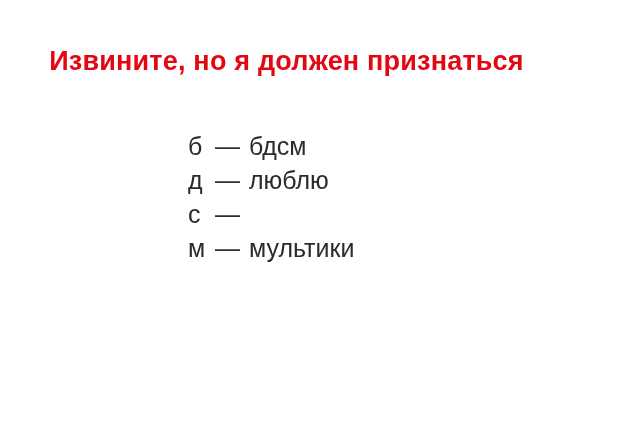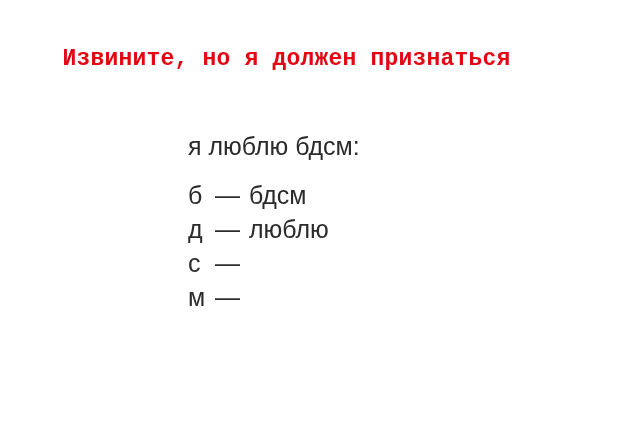--- a/index.html
+++ b/index.html
@@ -19,23 +19,23 @@
     height: 442px;
     background: #ffffff;
   }
   .headline {
     position: absolute;
     left: 0;
     top: 46px;
     width: 573px;
     text-align: center;
     color: #e30613;
-    font-family: Liberation Mono, monospace;
+    font-family: Liberation Sans, sans-serif;
     font-weight: bold;
-    font-size: 23px;
+    font-size: 27px;
     letter-spacing: 0.2px;
     white-space: nowrap;
   }
   .body-block {
     position: absolute;
     left: 188px;
     top: 134px;
     width: 420px;
     color: #2b2b2b;
     font-family: "Liberation Sans", sans-serif;
@@ -75,21 +75,20 @@
 </style>
 </head>
 <body>
 
 <div class="canvas">
 
   <div class="headline">Извините, но я должен признаться</div>
 
   <div class="body-block">
 
-    <p class="intro-line">я люблю бдсм:</p>
 
     <ul class="decode-list">
 
       <li class="decode-item">
         <span class="decode-letter">б</span>
         <span class="decode-dash">—</span>
         <span class="decode-word">бдсм</span>
       </li>
 
       <li class="decode-item">
@@ -99,17 +98,18 @@
       </li>
 
       <li class="decode-item">
         <span class="decode-letter">с</span>
         <span class="decode-dash">—</span>
       </li>
 
       <li class="decode-item">
         <span class="decode-letter">м</span>
         <span class="decode-dash">—</span>
+        <span class="decode-word">мультики</span>
       </li>
 
     </ul>
   </div>
 </div>
 
 </body></html>

